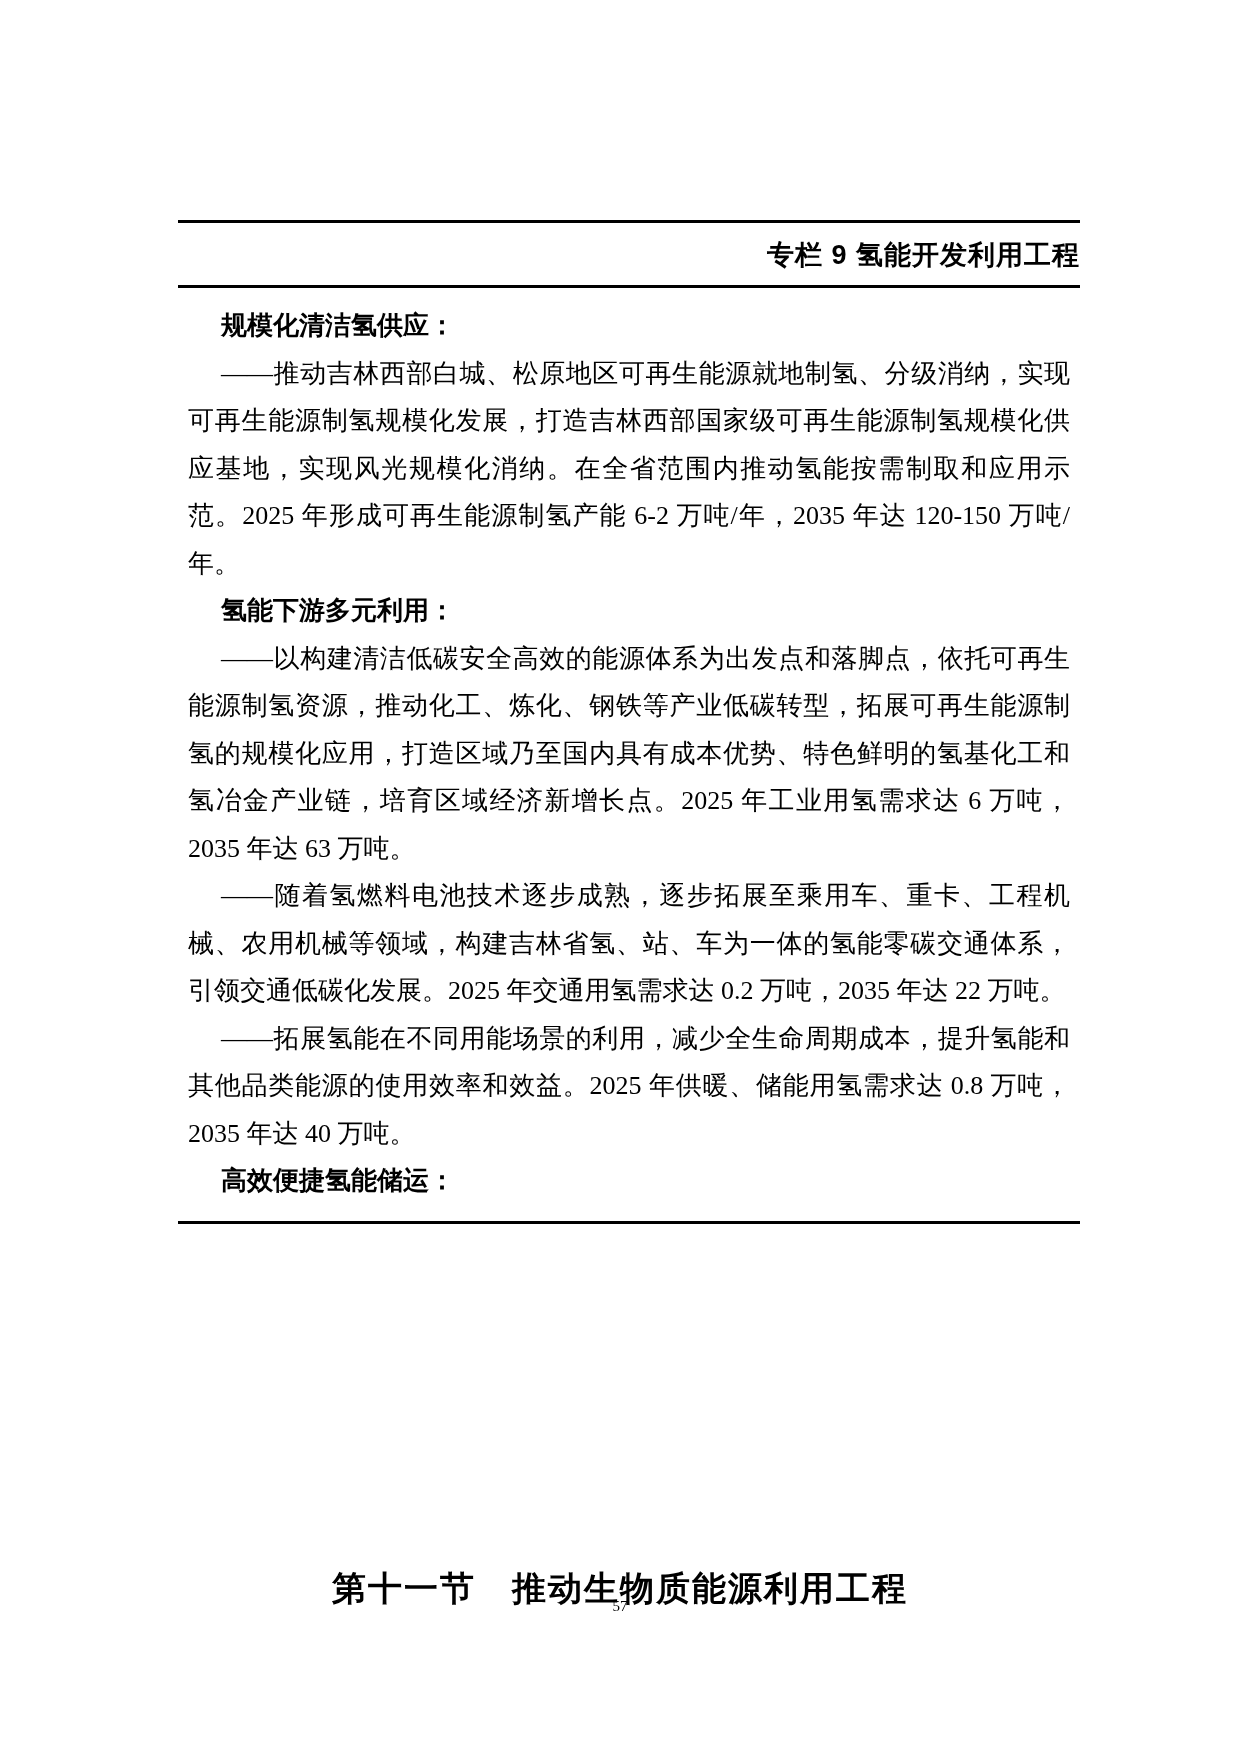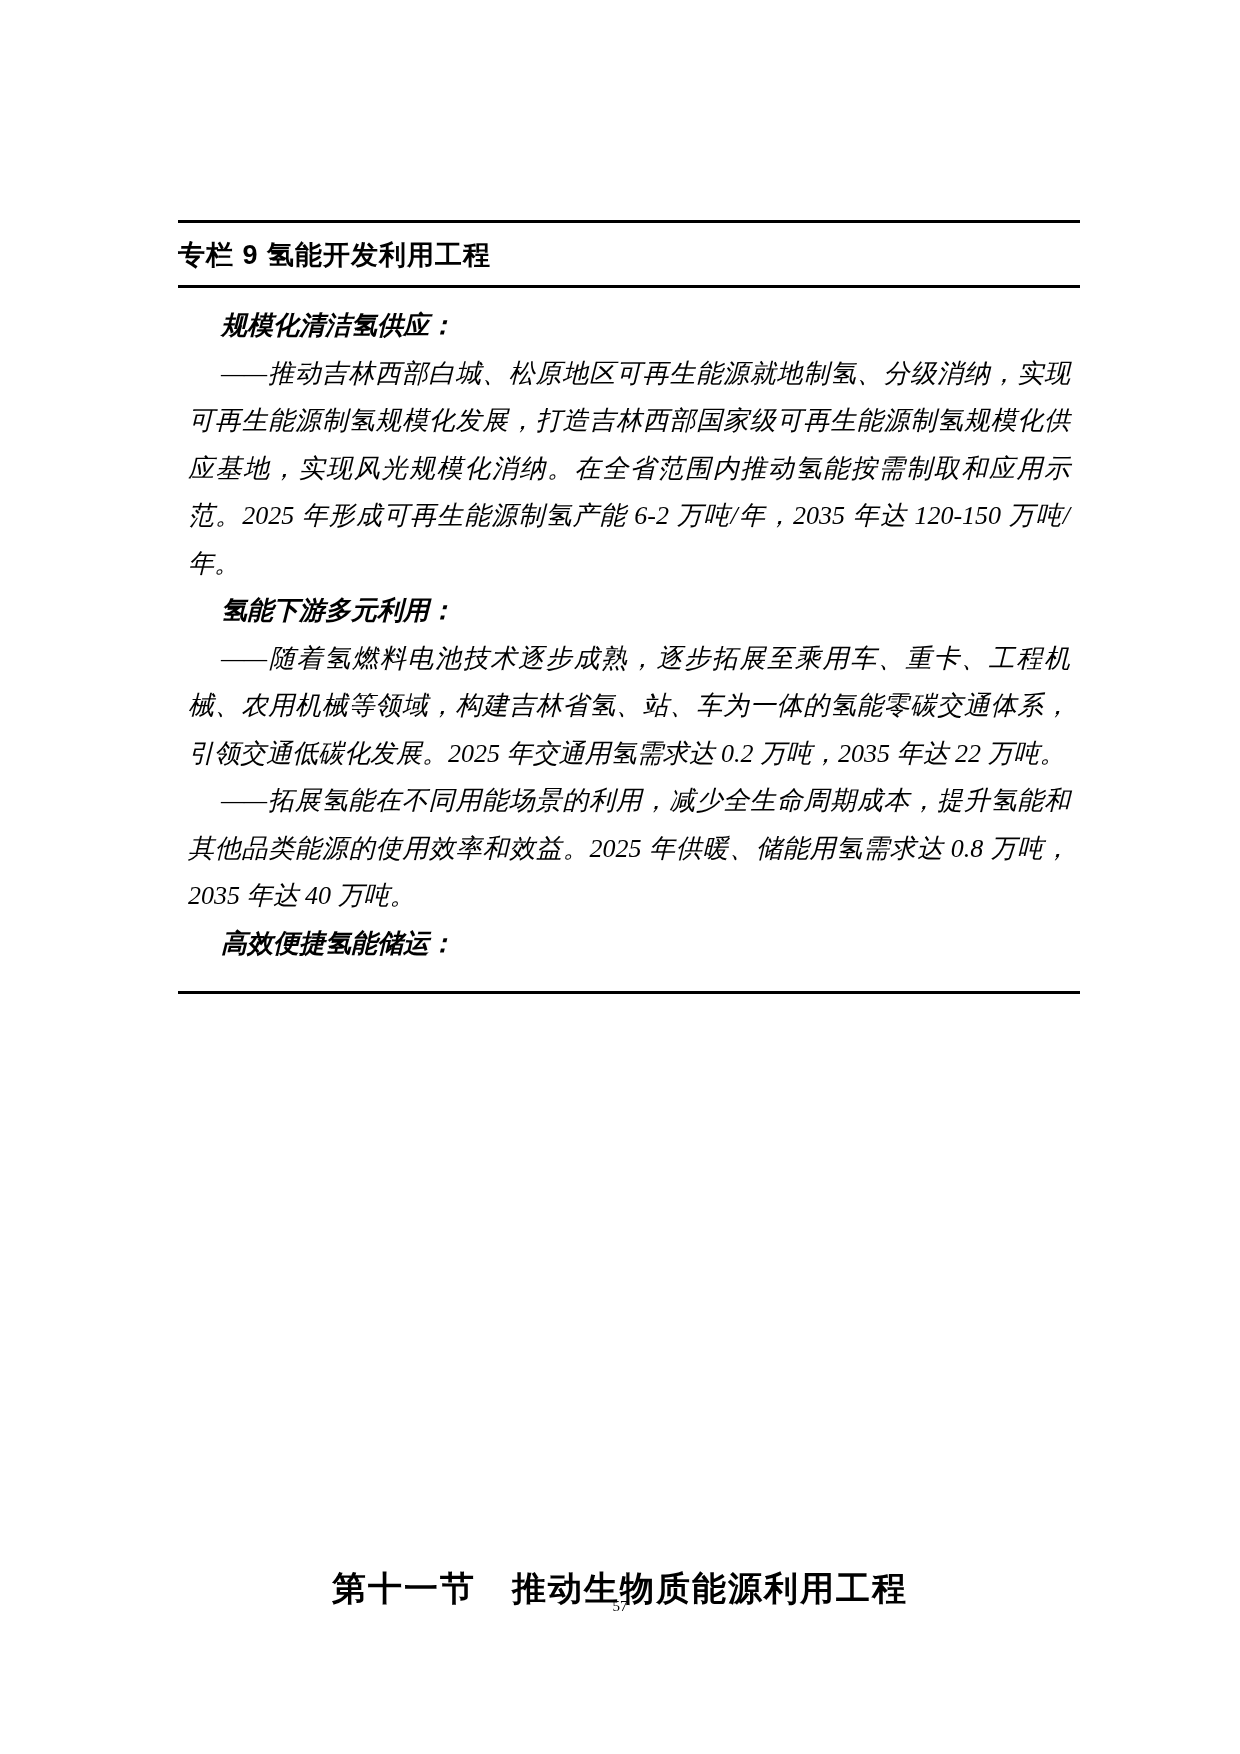--- a/index.html
+++ b/index.html
@@ -6,29 +6,29 @@
   .page{
     position:relative;width:1240px;height:1754px;background:#ffffff;
     color:#000;font-family:"Liberation Serif","DejaVu Serif",serif;
     overflow:hidden;
   }
   .panel{
     position:absolute;left:178px;top:220px;width:902px;
     border-top:3px solid #000;border-bottom:3px solid #000;
   }
   .panel-title{
-    text-align:left;font-weight:bold;font-size:27px;line-height:27px;
+    text-align:right;font-weight:bold;font-size:27px;line-height:27px;
     padding:19px 0 16px 0;border-bottom:3px solid #000;
     font-family:"Liberation Sans","DejaVu Sans",sans-serif;
     letter-spacing:1px;
   }
   .panel-body{
-    padding:14px 10px 24px 10px;
+    padding:14px 10px 16px 10px;
     font-size:26px;line-height:47.5px;
-    text-align:justify;text-justify:inter-character;font-style:italic;
+    text-align:justify;text-justify:inter-character;
   }
   .panel-body p{margin:0;}
   .subhead{
     font-weight:bold;padding-left:33px;
     font-family:"Liberation Sans","DejaVu Sans",sans-serif;
   }
   .para{text-indent:33px;}
   .section-heading{
     position:absolute;top:1568px;left:0;width:100%;
     text-align:center;font-size:34px;line-height:40px;font-weight:bold;
@@ -47,20 +47,21 @@
 <div class="page">
 
   <div class="panel">
     <div class="panel-title">专栏 9 氢能开发利用工程</div>
 
     <div class="panel-body">
       <p class="subhead">规模化清洁氢供应：</p>
       <p class="para">——推动吉林西部白城、松原地区可再生能源就地制氢、分级消纳，实现可再生能源制氢规模化发展，打造吉林西部国家级可再生能源制氢规模化供应基地，实现风光规模化消纳。在全省范围内推动氢能按需制取和应用示范。2025 年形成可再生能源制氢产能 6-2 万吨/年，2035 年达 120-150 万吨/年。</p>
 
       <p class="subhead">氢能下游多元利用：</p>
+      <p class="para">——以构建清洁低碳安全高效的能源体系为出发点和落脚点，依托可再生能源制氢资源，推动化工、炼化、钢铁等产业低碳转型，拓展可再生能源制氢的规模化应用，打造区域乃至国内具有成本优势、特色鲜明的氢基化工和氢冶金产业链，培育区域经济新增长点。2025 年工业用氢需求达 6 万吨，2035 年达 63 万吨。</p>
       <p class="para">——随着氢燃料电池技术逐步成熟，逐步拓展至乘用车、重卡、工程机械、农用机械等领域，构建吉林省氢、站、车为一体的氢能零碳交通体系，引领交通低碳化发展。2025 年交通用氢需求达 0.2 万吨，2035 年达 22 万吨。</p>
       <p class="para">——拓展氢能在不同用能场景的利用，减少全生命周期成本，提升氢能和其他品类能源的使用效率和效益。2025 年供暖、储能用氢需求达 0.8 万吨，2035 年达 40 万吨。</p>
 
       <p class="subhead">高效便捷氢能储运：</p>
     </div>
   </div>
 
   <div class="section-heading">第十一节　推动生物质能源利用工程</div>
 
   <div class="page-number">57</div>

